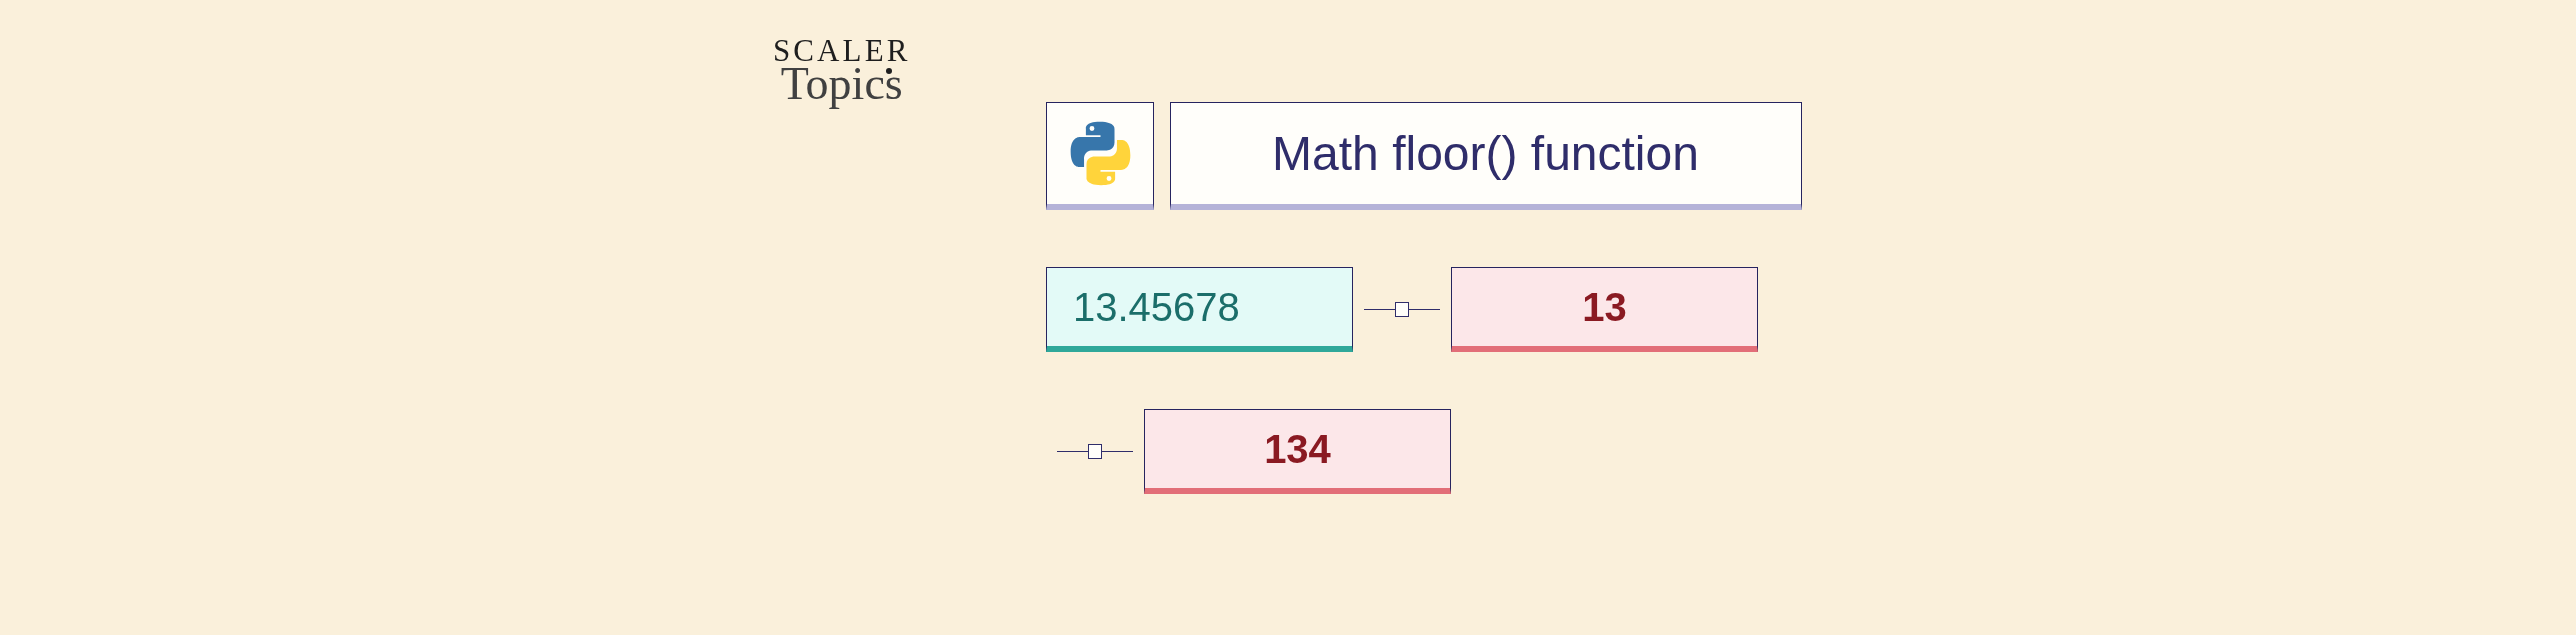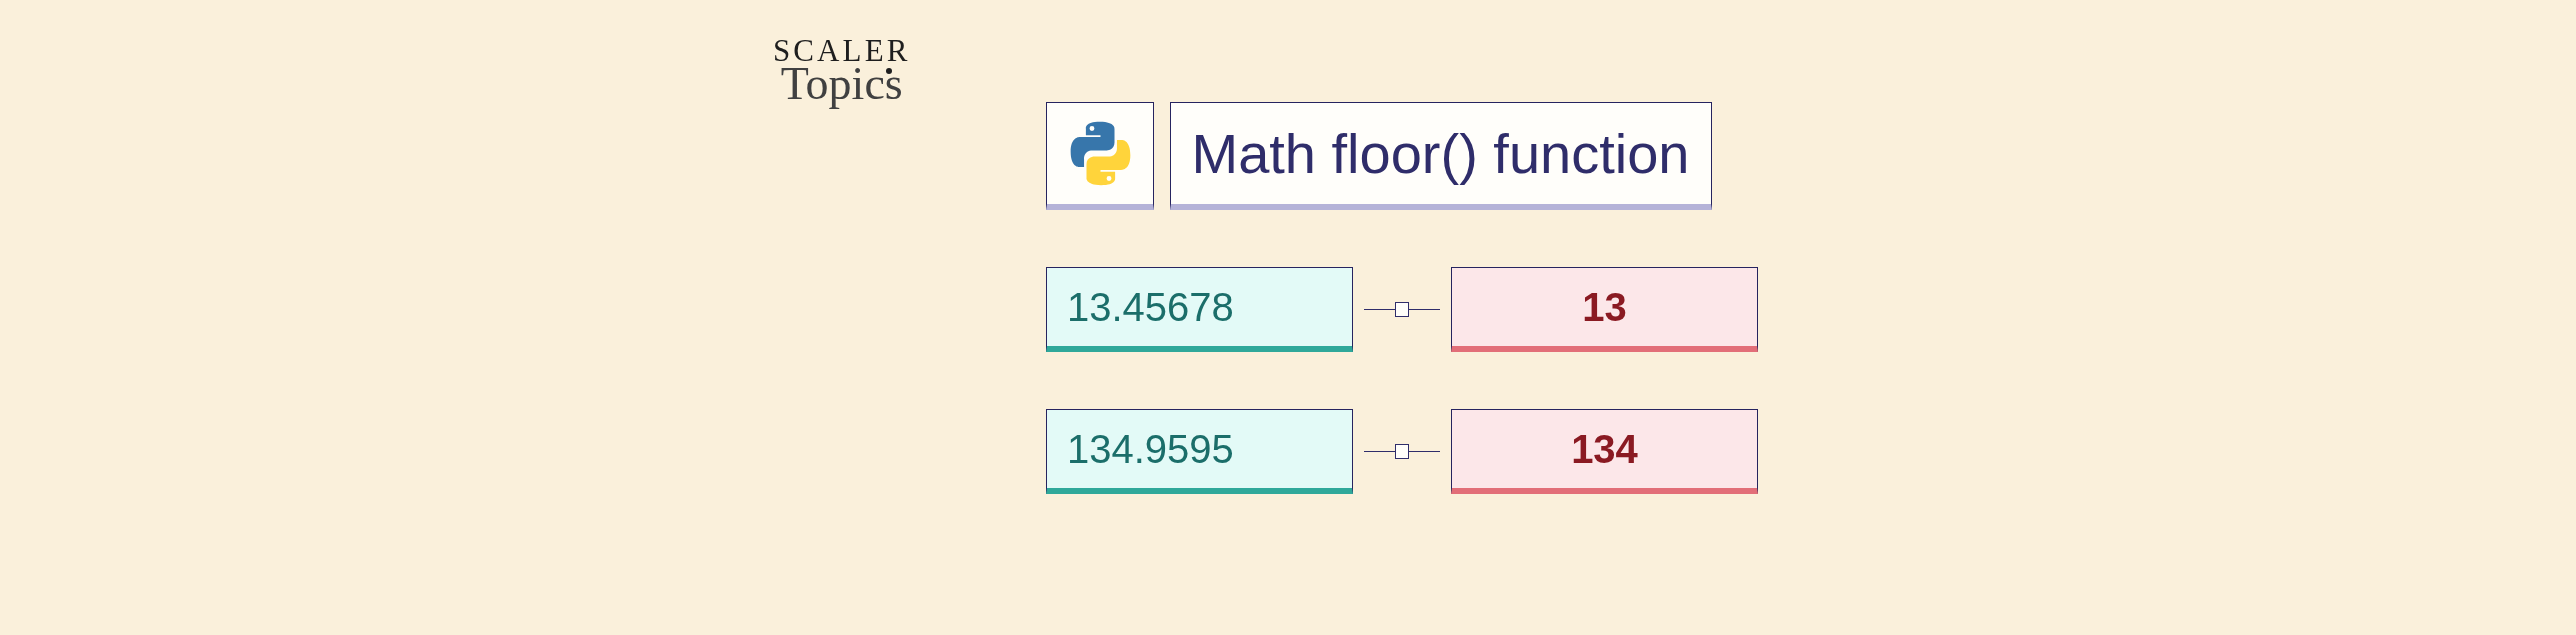--- a/index.html
+++ b/index.html
@@ -59,49 +59,49 @@
     border-bottom: 6.2px solid #b5b3d8;
     display: flex;
     align-items: center;
     justify-content: center;
   }
   .py-logo {
     width: 67px;
     height: 67px;
   }
   .title-box {
-    width: 542px;
+    width: 632px;
     height: 108px;
     border: 1.5px solid #26245f;
     background: #fffefa;
     border-bottom: 6.2px solid #b5b3d8;
     display: flex;
     align-items: center;
     justify-content: center;
-    font-size: 56px;
+    font-size: 48px;
     color: #2f2d6a;
     font-weight: 400;
   }
   .rows {
     margin-top: 57px;
   }
   .row {
     display: flex;
     align-items: center;
     margin-bottom: 57px;
   }
   .input-box {
     width: 307px;
     height: 85px;
     background: #e3faf7;
     border: 1.5px solid #26245f;
     border-bottom: 6.2px solid #2fa89a;
     display: flex;
     align-items: center;
-    padding-left: 20px;
+    padding-left: 26px;
     font-size: 40px;
     color: #1b6e6a;
     font-weight: 500;
   }
   .output-box {
     width: 307px;
     height: 85px;
     background: #fce7e9;
     border: 1.5px solid #26245f;
     border-bottom: 6.2px solid #e26e78;
@@ -154,21 +154,20 @@
     <div class="row">
       <div class="input-box">13.45678</div>
       <div class="connector">
         <div class="line"></div>
         <div class="square"></div>
         <div class="line"></div>
       </div>
       <div class="output-box">13</div>
     </div>
     <div class="row">
-      <div class="input-box">134.9595</div>
       <div class="connector">
         <div class="line"></div>
         <div class="square"></div>
         <div class="line"></div>
       </div>
       <div class="output-box">134</div>
     </div>
   </div>
 </div>
 

